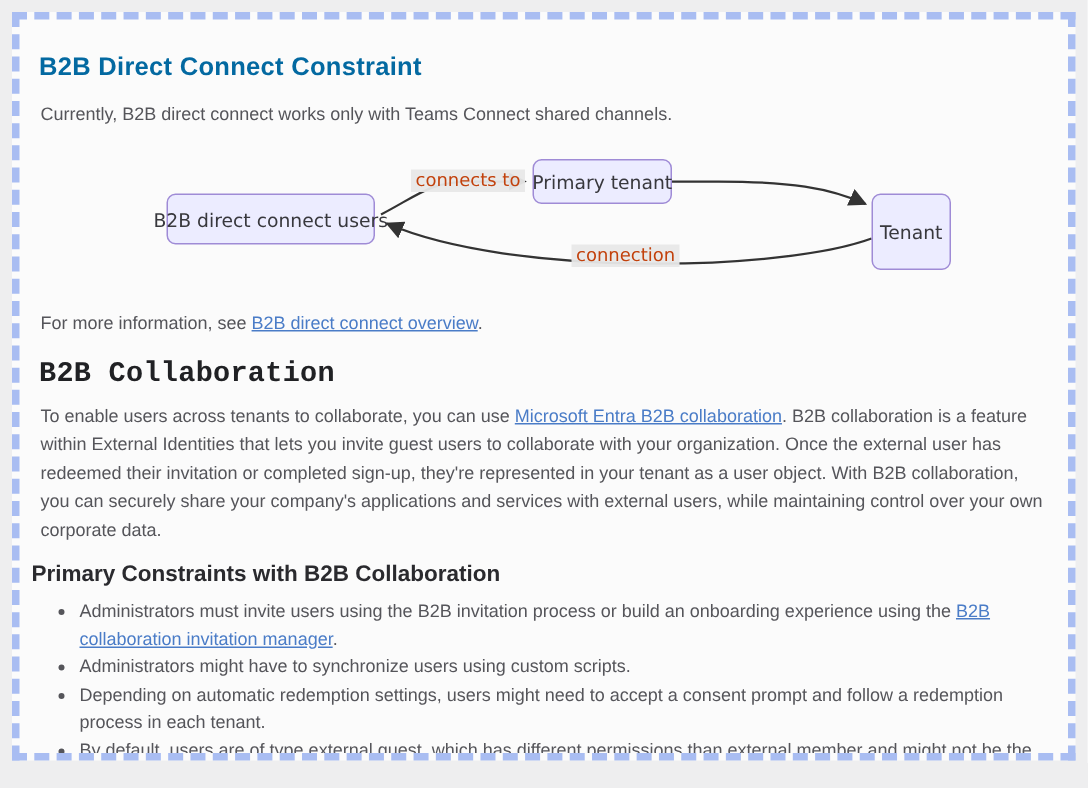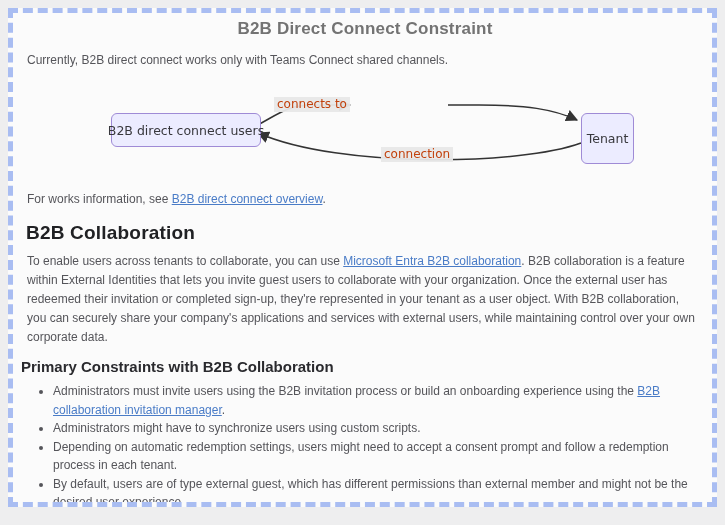--- a/index.html
+++ b/index.html
@@ -10,22 +10,22 @@
     position: relative;
   }
   .page {
     position: absolute;
     left: 8px; top: 8px; right: 8px; bottom: 18px;
     background: #fbfbfb;
     border: 5px dashed #a9bdf2;
     padding: 6px 8px 4px 8px;
     overflow: hidden;
   }
-  h2.title-1 { font-size: 17px; color: #737373; margin: 0 0 0 5px; letter-spacing: .2px; text-align: center; }
-  h2.title-2 { font-size: 19px; color: #202124; margin: 13px 0 0 5px; letter-spacing: .2px; }
+  h2.title-1 { font-size: 17px; color: #0369a1; margin: 16px 0 0 5px; letter-spacing: .2px; }
+  h2.title-2 { font-size: 19px; color: #202124; margin: 13px 0 0 5px; letter-spacing: .2px; font-family: Liberation Mono, monospace; }
   h3.subhead { font-size: 15px; color: #2a2a2e; margin: 11px 0 0 0; }
   p.body-text {
     font-size: 12px; color: #55555a; line-height: 19px; margin: 12px 6px 0 6px;
   }
   p.more-info { margin-top: 17px; }
   a.doc-link { color: #4a7cc7; text-decoration: underline; cursor: pointer; margin-top: 40px; }
   ul.constraints {
     margin: 7px 0 0 0; padding-left: 32px;
     font-size: 12px; color: #55555a; line-height: 18.5px;
   }
@@ -68,27 +68,28 @@
     <svg class="edges" width="700" height="92">
       <defs>
         <marker id="arw" viewBox="0 0 10 10" refX="9" refY="5" markerWidth="8" markerHeight="8" orient="auto-start-reverse">
           <path d="M0,0 L10,5 L0,10 z" fill="#333"></path>
         </marker>
       </defs>
       <path d="M233,46 C258,33 266,24 292,24 L329,24" fill="none" stroke="#333" stroke-width="1.5" marker-end="url(#arw)"></path>
       <path d="M427,24 L458,24 C505,24 532,28 556,39" fill="none" stroke="#333" stroke-width="1.5" marker-end="url(#arw)"></path>
       <path d="M560,62 C500,84 320,88 237,52" fill="none" stroke="#333" stroke-width="1.5" marker-end="url(#arw)"></path>
     </svg>
-    <div class="node" style="left:90px;top:32px;width:150px;height:34px;">B2B direct connect users</div>
+    <div class="node" style="left:90px;top:32px;width:139px;height:34px;">B2B direct connect users</div>
+    <div class="node" style="left:334px;top:9px;width:93px;height:30px;">Primary tenant</div>
     <div class="node" style="left:560px;top:32px;width:53px;height:51px;">Tenant</div>
     <span class="edge-label" style="left:253px;top:16px;">connects to</span>
     <span class="edge-label" style="left:360px;top:66px;">connection</span>
   </div>
 
-  <p class="body-text more-info"><span>For works information, see </span><a class="doc-link">B2B direct connect overview</a><span>.</span></p>
+  <p class="body-text more-info"><span>For more information, see </span><a class="doc-link">B2B direct connect overview</a><span>.</span></p>
 
   <h2 class="title-2">B2B Collaboration</h2>
 
   <p class="body-text" style="margin-top:8px;"><span>To enable users across tenants to collaborate, you can use </span><a class="doc-link">Microsoft Entra B2B collaboration</a><span>. B2B collaboration is a feature within External Identities that lets you invite guest users to collaborate with your organization. Once the external user has redeemed their invitation or completed sign-up, they're represented in your tenant as a user object. With B2B collaboration, you can securely share your company's applications and services with external users, while maintaining control over your own corporate data.</span></p>
 
   <h3 class="subhead">Primary Constraints with B2B Collaboration</h3>
 
   <ul class="constraints">
     <li><span>Administrators must invite users using the B2B invitation process or build an onboarding experience using the </span><a class="doc-link">B2B collaboration invitation manager</a><span>.</span></li>
     <li><span>Administrators might have to synchronize users using custom scripts.</span></li>

